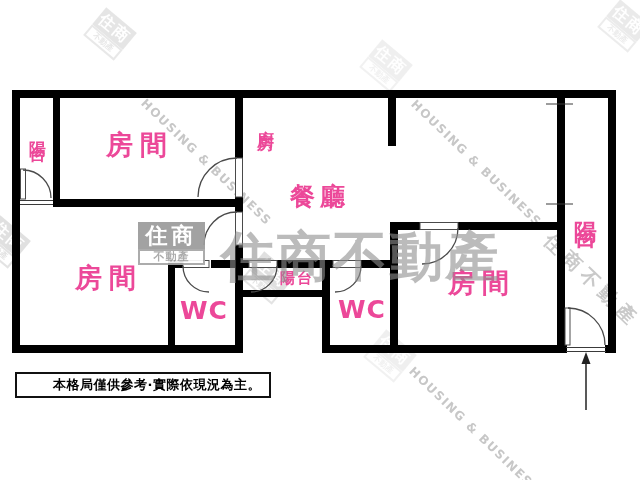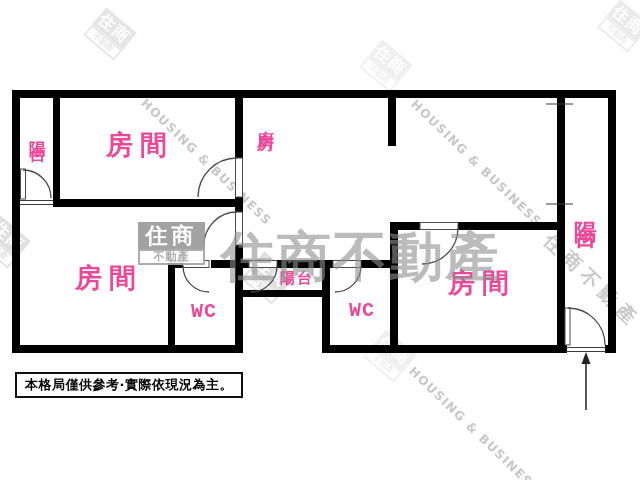--- a/index.html
+++ b/index.html
@@ -19,21 +19,21 @@
   .lbl{
     position:absolute;z-index:2;color:#ec4899;font-weight:bold;
     transform:translate(-50%,-50%);white-space:nowrap;line-height:1.05;
   }
   .vert{writing-mode:vertical-rl;text-orientation:upright;letter-spacing:3px;}
   .f27{font-size:27px;letter-spacing:7px;}
   .f25{font-size:25px;letter-spacing:5px;}
   .f23{font-size:23px;}
   .f17{font-size:17px;}
   .f15{font-size:15px;letter-spacing:2px;}
-  .wc{font-size:20px;font-weight:600;letter-spacing:1px;font-family:Liberation Mono, monospace;}
+  .wc{font-size:25px;font-weight:600;letter-spacing:1px;}
 
   .wm-under{position:absolute;z-index:0;}
   .wm-over{position:absolute;z-index:3;}
   .housing-text{
     color:#c7c7c7;font-size:12px;font-weight:bold;letter-spacing:1.5px;
     transform:rotate(44deg);transform-origin:left top;white-space:nowrap;
   }
   .side-cjk{
     color:#c9c9c9;font-size:19px;font-weight:bold;letter-spacing:6px;
     transform:rotate(44deg);transform-origin:left top;white-space:nowrap;
@@ -52,21 +52,21 @@
     font-size:11px;letter-spacing:1px;text-align:center;height:12px;line-height:12px;
   }
   .logo-center{opacity:0.92;}
   .mini{transform:rotate(40deg);transform-origin:center center;width:40px;}
   .mini .logo-top{height:22px;line-height:22px;font-size:16px;letter-spacing:2px;}
   .mini .logo-bottom{height:10px;line-height:10px;font-size:8px;letter-spacing:0;}
 
   .disclaimer{
     position:absolute;z-index:4;left:15px;top:372px;width:224px;height:22px;
     border:2px solid #111;background:#fff;text-align:center;line-height:22px;
-    font-size:13px;font-weight:600;letter-spacing:0.5px;color:#000;white-space:nowrap;
+    font-size:13px;font-weight:600;letter-spacing:0.5px;color:#000;white-space:nowrap;padding-left:28px;
   }
 </style>
 </head>
 <body>
 
 <div id="stage">
 
   <div class="wm-under mini logo" style="left:90px;top:16px;opacity:.25;position:absolute;">
     <div class="logo-top">住商</div>
     <div class="logo-bottom">不動產</div>
@@ -165,20 +165,21 @@
 
     <g>
       <path class="arrow-line" d="M586,410 V360"></path>
       <polygon class="arrow-head" points="586,352 581.5,364 590.5,364"></polygon>
     </g>
   </svg>
 
   <div class="lbl f27" style="left:140px;top:145px;">房間</div>
   <div class="lbl f27" style="left:109px;top:278px;">房間</div>
   <div class="lbl f27" style="left:482px;top:283px;">房間</div>
+  <div class="lbl f25" style="left:320px;top:197px;">餐廳</div>
   <div class="lbl f17 vert" style="left:265px;top:120px;">廚房</div>
   <div class="lbl f17 vert" style="left:37px;top:131px;">陽台</div>
   <div class="lbl f23 vert" style="left:586px;top:206px;">陽台</div>
   <div class="lbl f15" style="left:297px;top:279px;">陽台</div>
   <div class="lbl wc" style="left:204px;top:311px;">WC</div>
   <div class="lbl wc" style="left:362px;top:310px;">WC</div>
 
   <div class="wm-over bigwm" style="left:221px;top:230px;">住商不動產</div>
   <div class="wm-over logo logo-center" style="left:138px;top:222px;">
     <div class="logo-top">住商</div>

